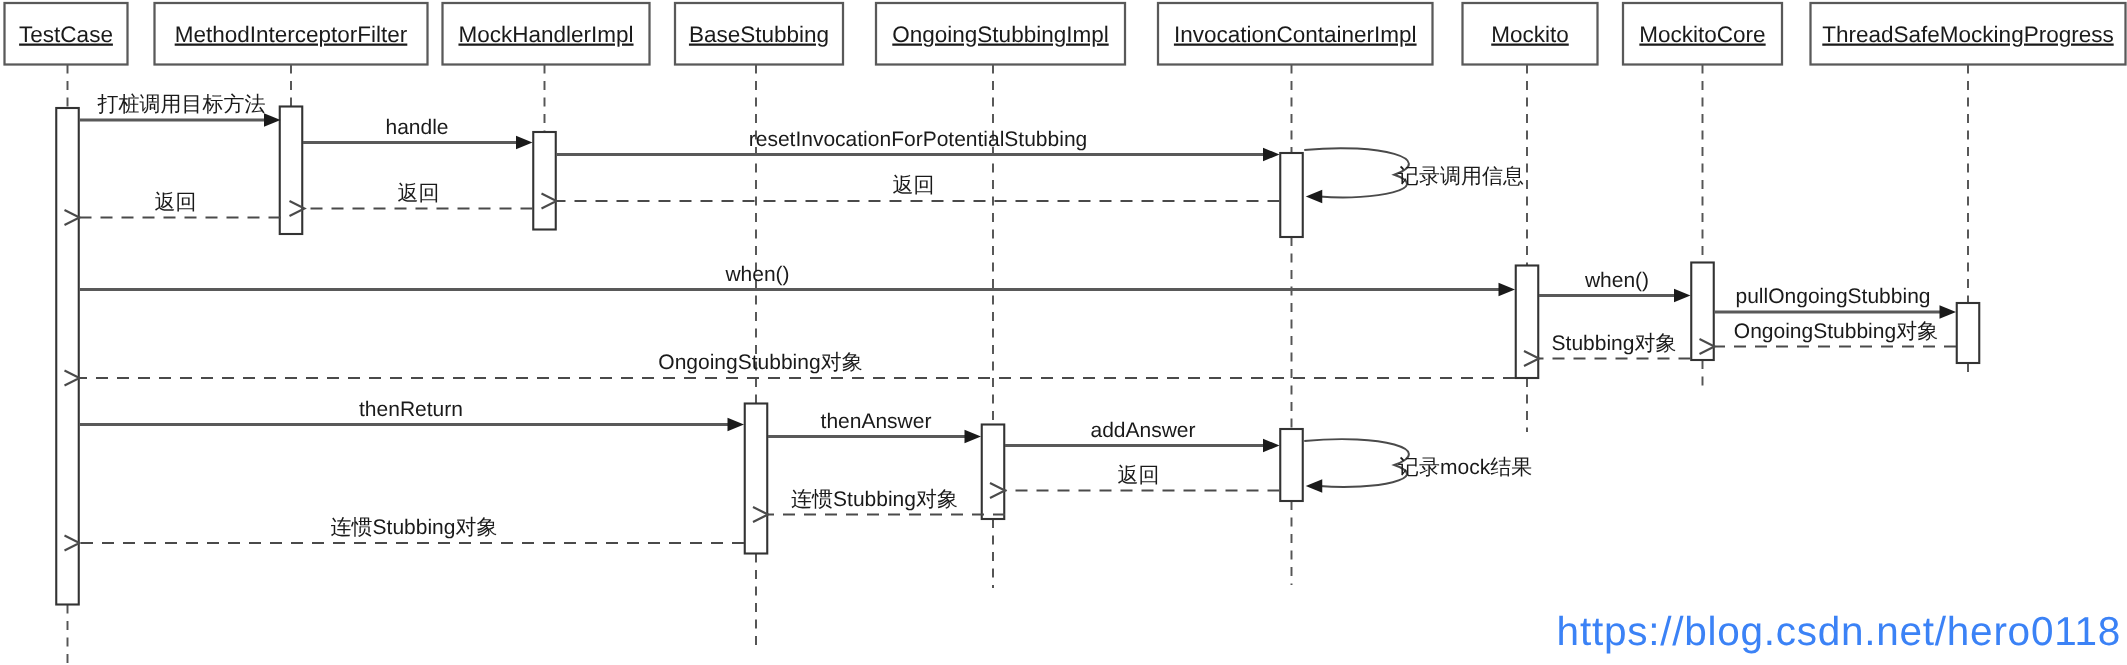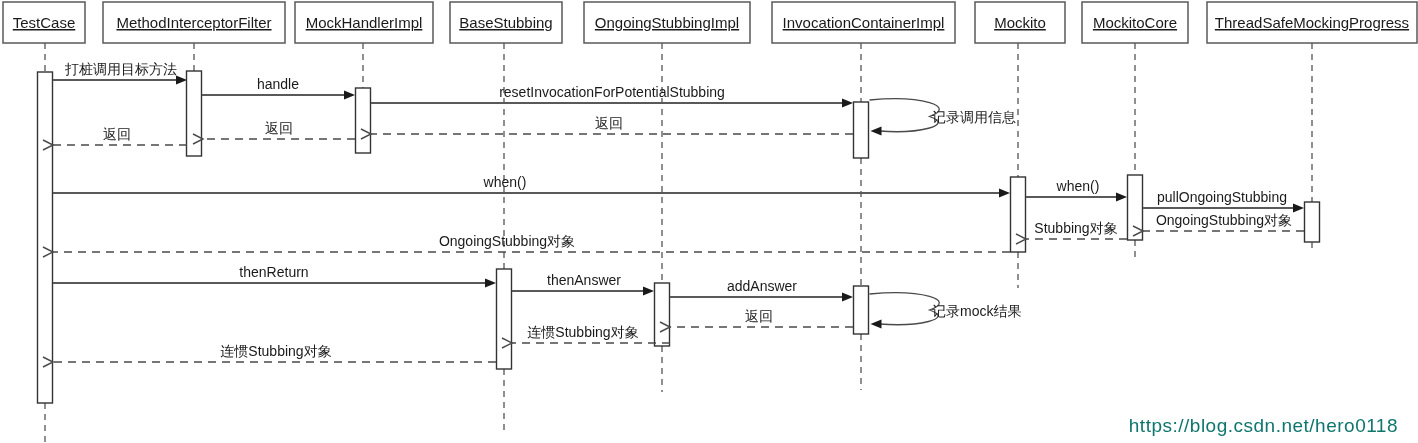--- a/index.html
+++ b/index.html
@@ -1,19 +1,19 @@
 <!DOCTYPE html>
 <html><head>
 <meta charset="utf-8">
 <style>
   html,body{margin:0;padding:0;background:#ffffff;}
   #stage{position:relative;width:1418px;height:443px;background:#ffffff;overflow:hidden;
          font-family:"Liberation Sans","DejaVu Sans",sans-serif;}
   #diagram-svg{position:absolute;left:0;top:0;width:1418px;height:443px;}
-  #watermark{position:absolute;right:20px;bottom:6px;font-size:19px;color:#0f766e;
+  #watermark{position:absolute;right:4px;bottom:6px;font-size:27px;color:#3b82f6;
              letter-spacing:0.5px;user-select:none;}
   svg text{font-family:"Liberation Sans","DejaVu Sans",sans-serif;}
 </style>
 </head>
 <body>
 
 <div id="stage">
   <svg id="diagram-svg" viewBox="0 0 1418 443" xmlns="http://www.w3.org/2000/svg">
       <line x1="45" y1="43" x2="45" y2="72" stroke="#555555" stroke-width="1.3" stroke-dasharray="6 5"></line>
       <line x1="45" y1="403" x2="45" y2="443" stroke="#555555" stroke-width="1.3" stroke-dasharray="6 5"></line>

